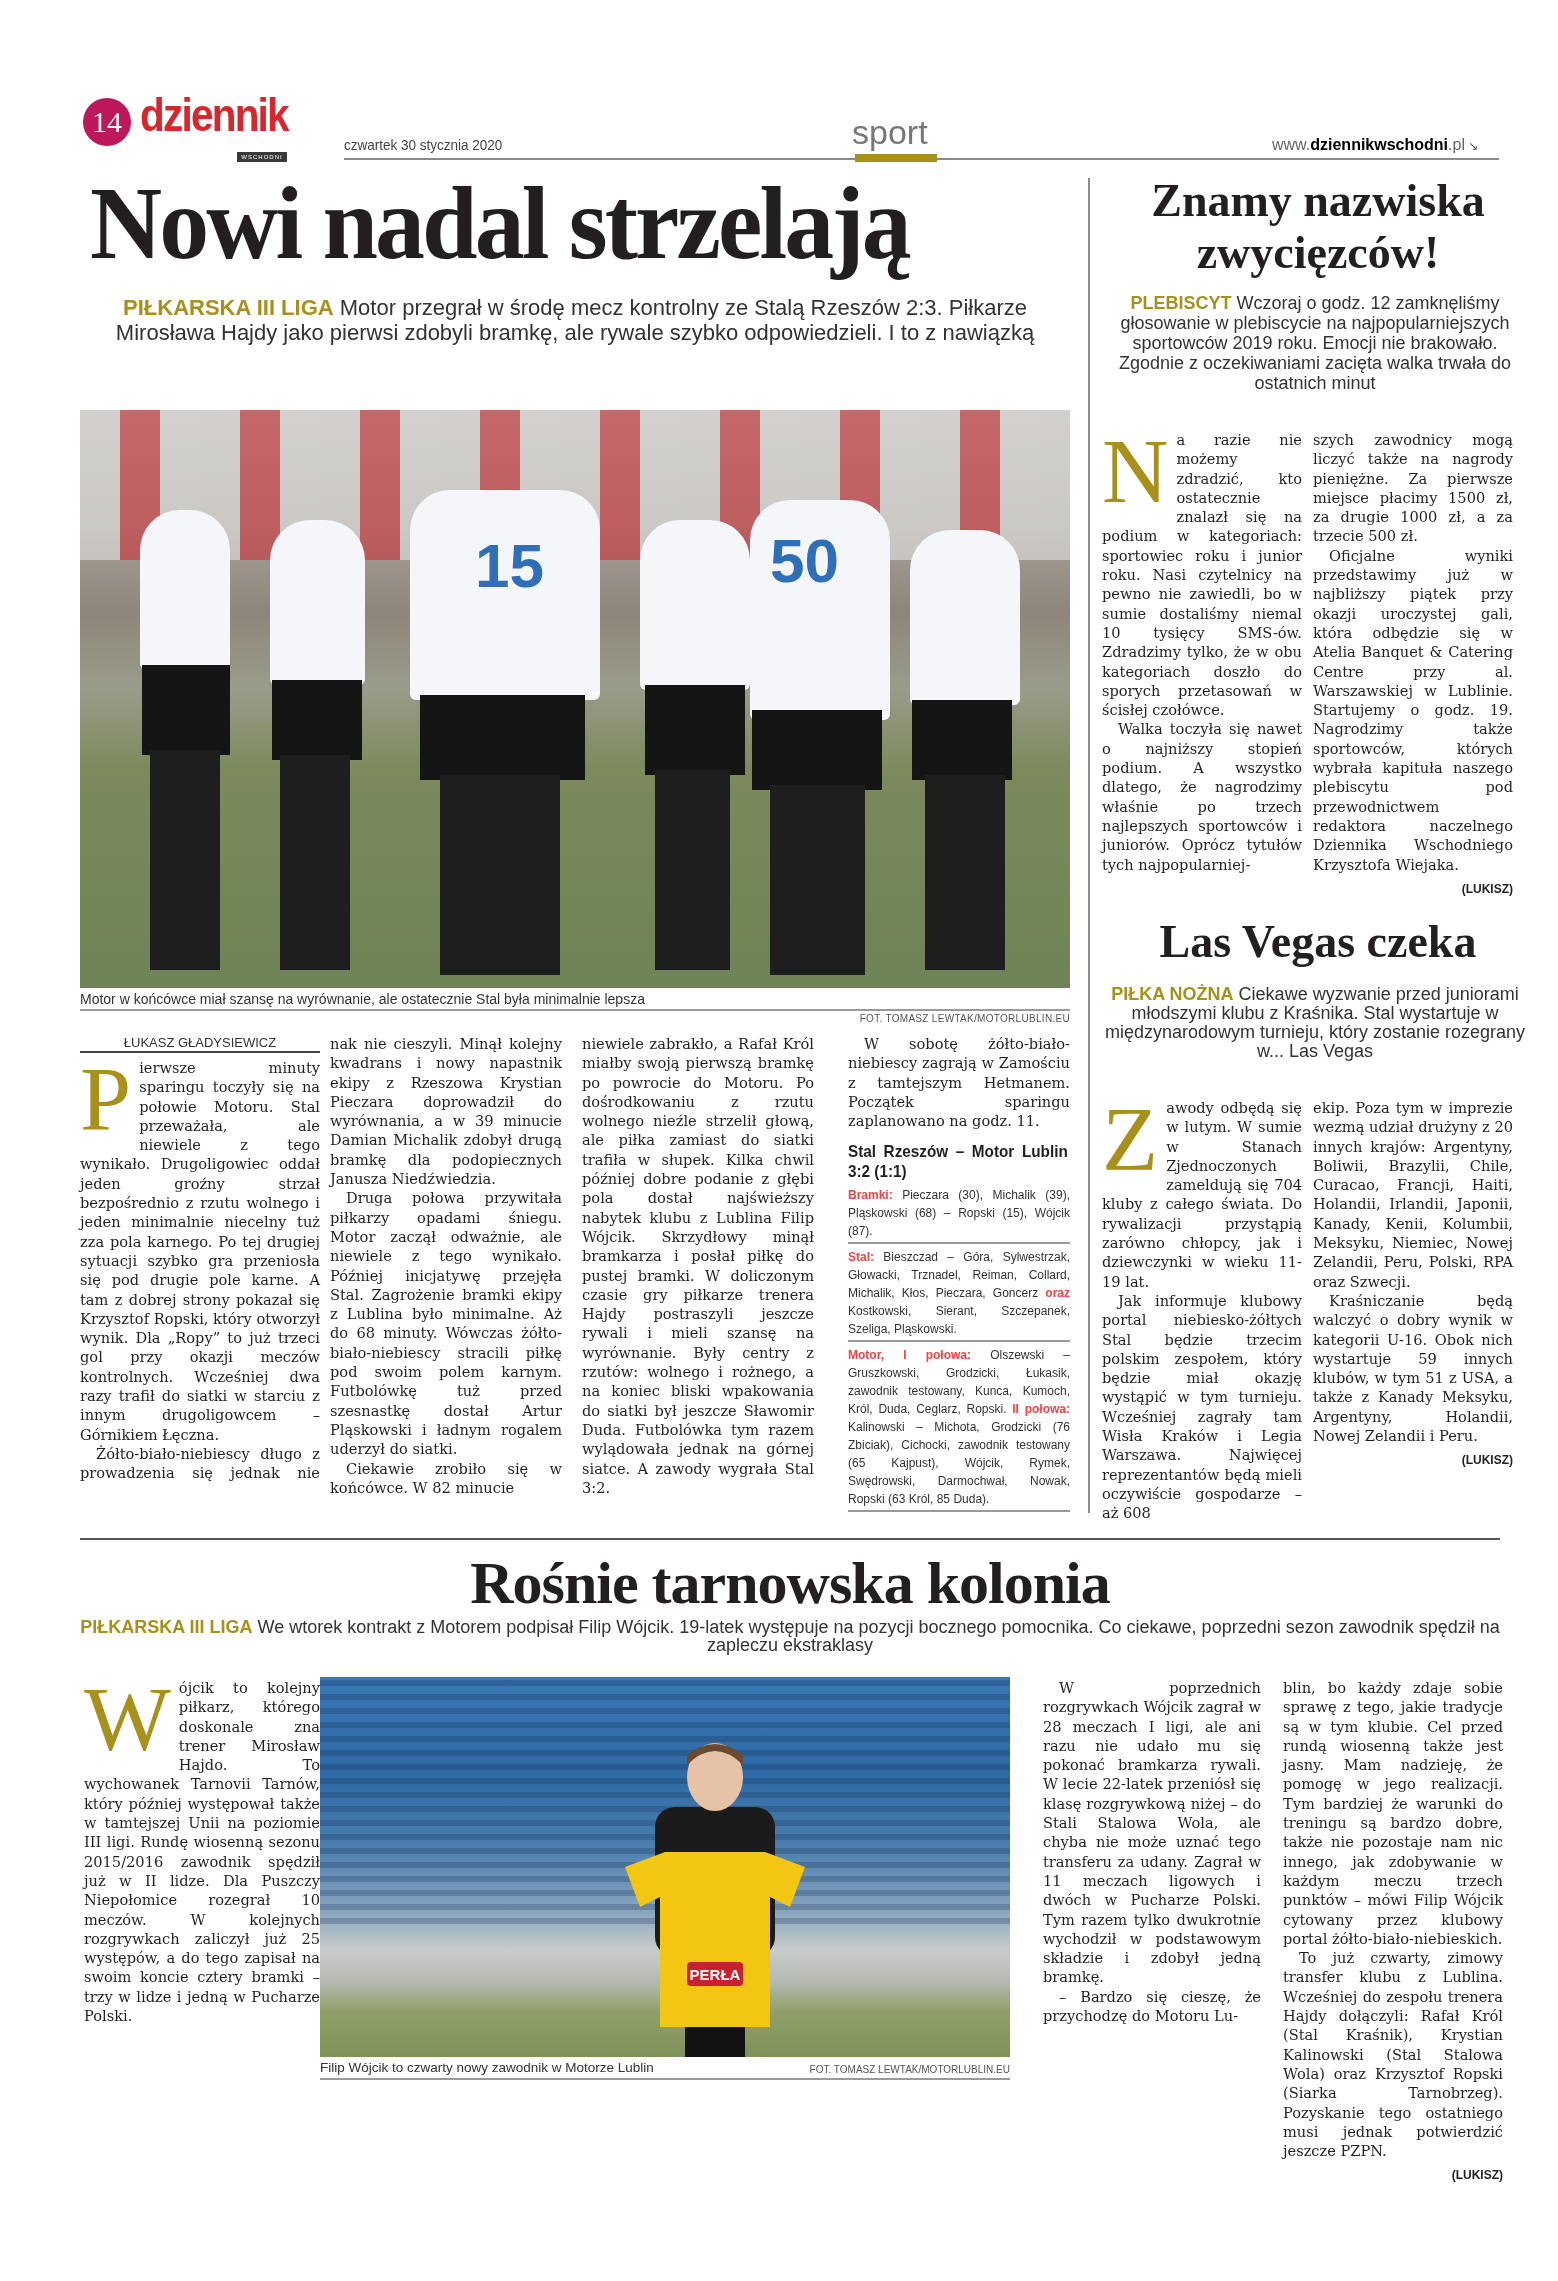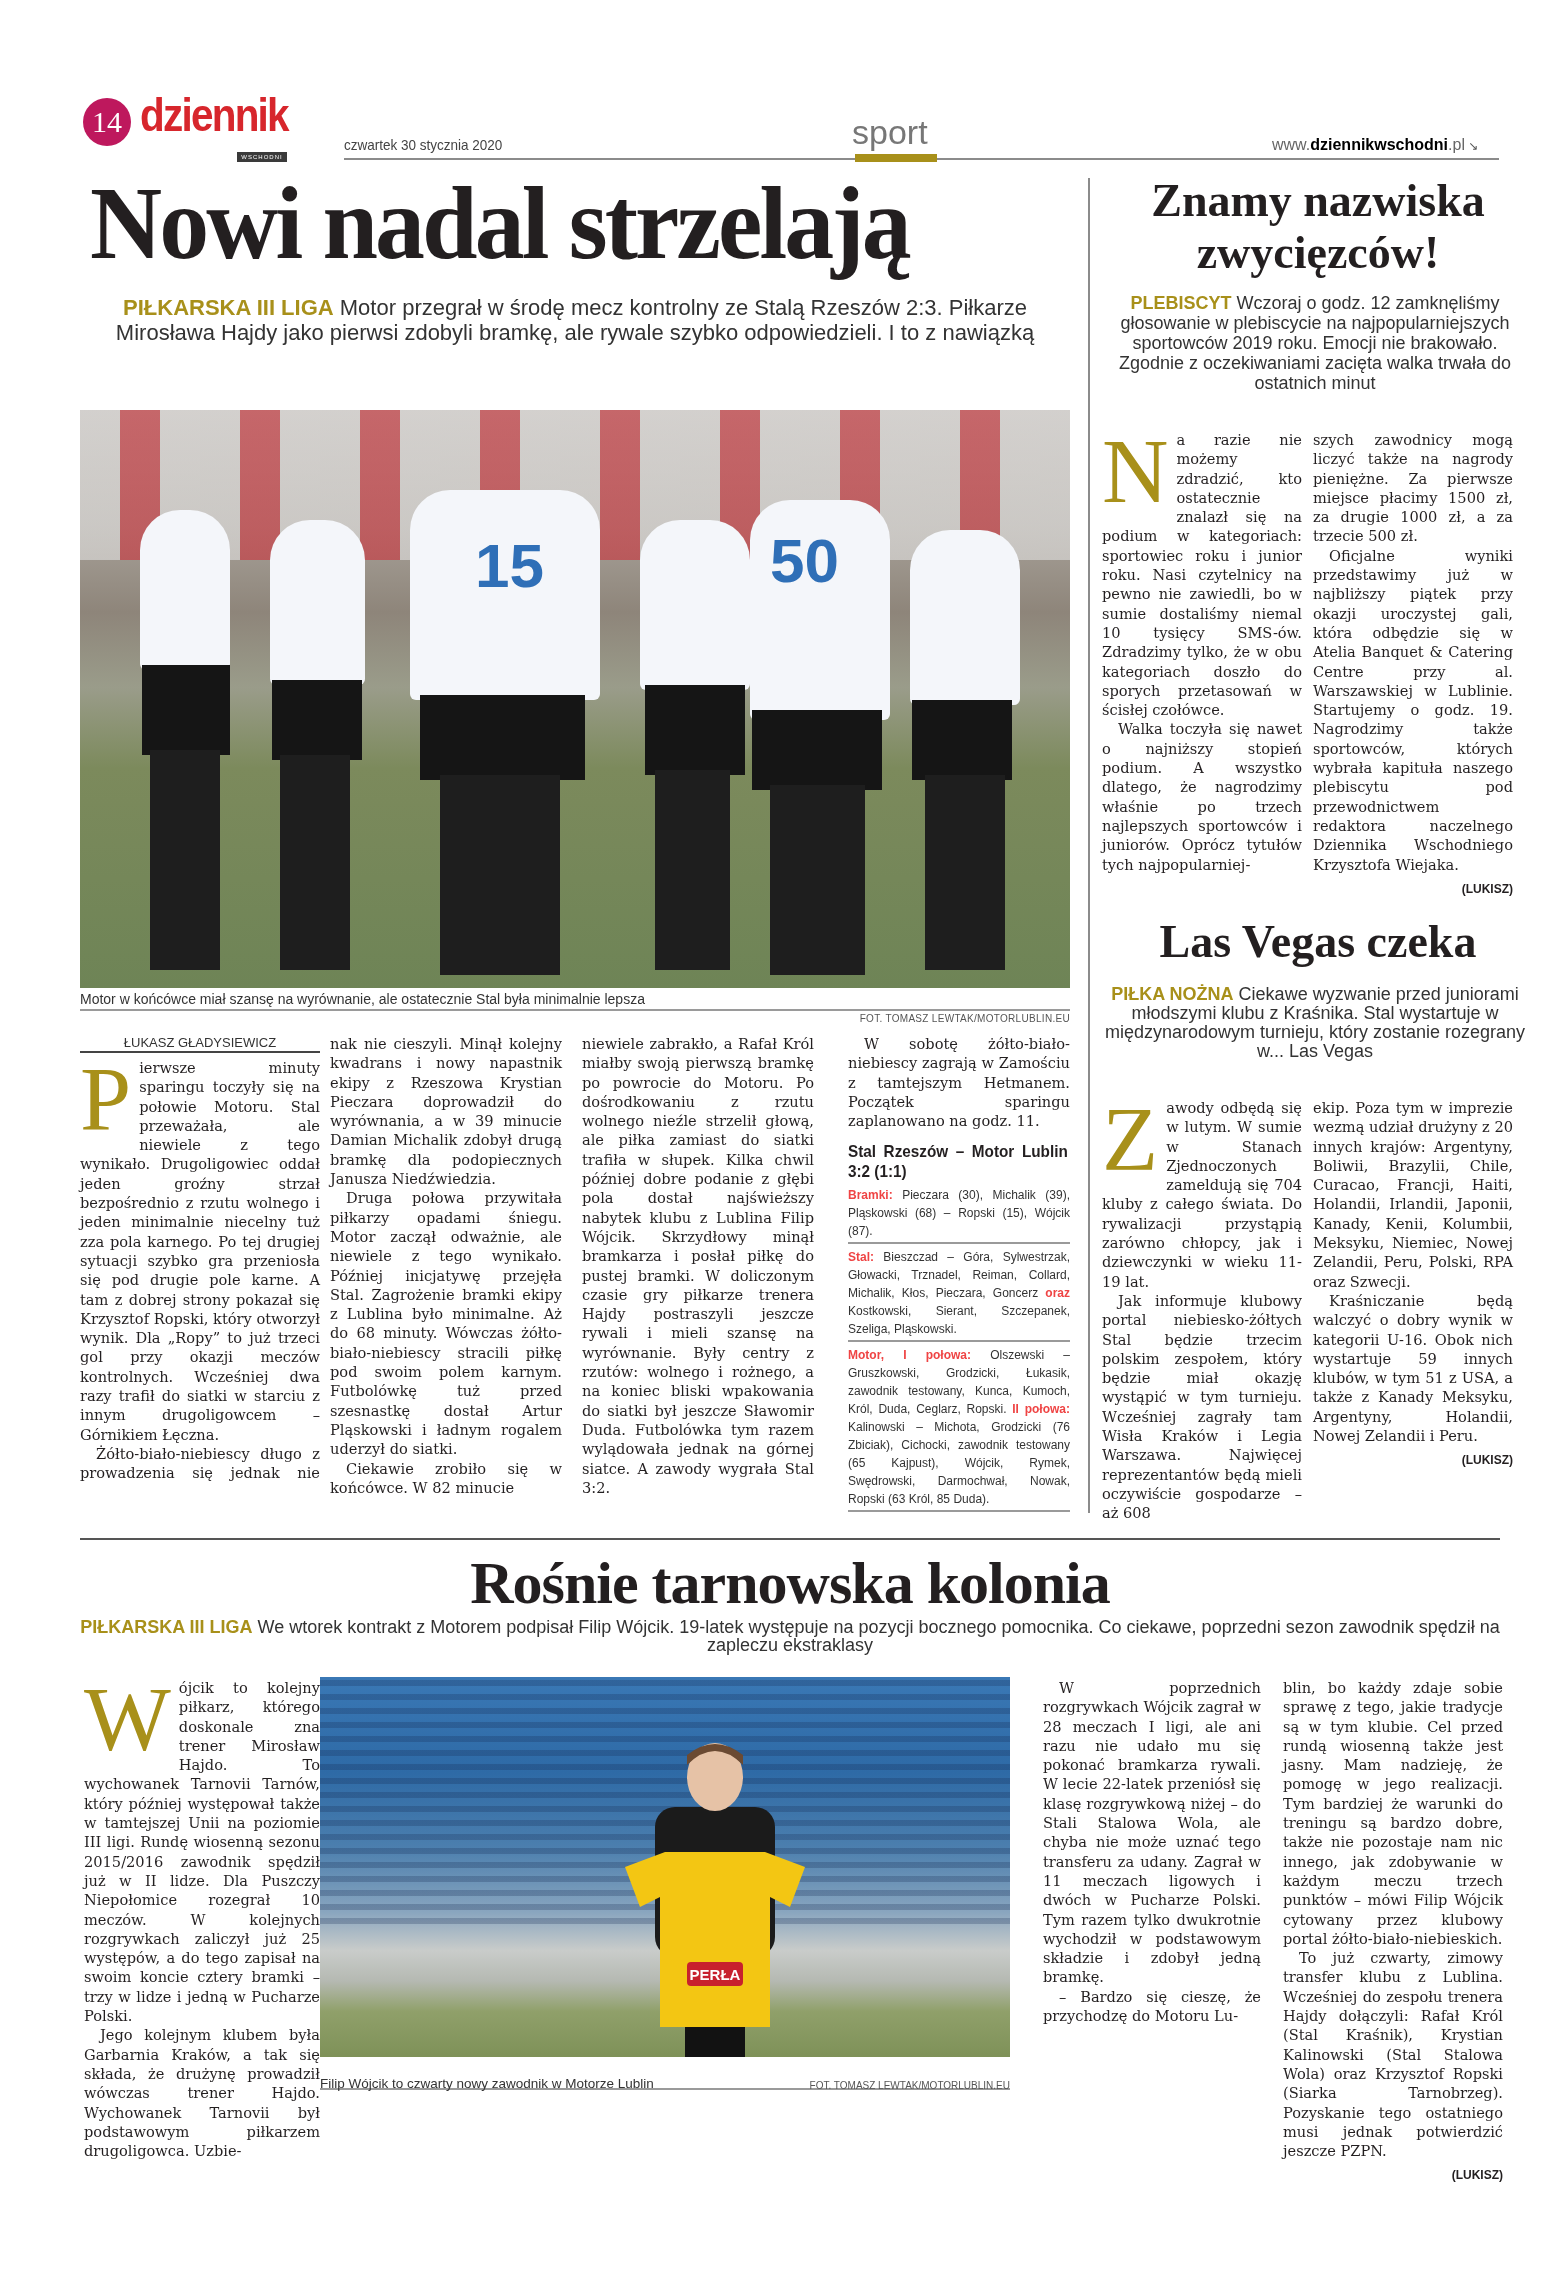--- a/index.html
+++ b/index.html
@@ -62,21 +62,21 @@
 
   .divider { left: 80px; top: 1538px; width: 1420px; height: 2px; background: #555; }
 
   
   .a3-title { left: 80px; top: 1550px; width: 1420px; text-align: center; font-family: "Liberation Serif", serif; font-weight: bold; font-size: 60px; line-height: 66px; letter-spacing: -1px; }
   .a3-lead { left: 80px; top: 1618px; width: 1420px; font-size: 18px; line-height: 18px; }
   .a3c1 { left: 84px; top: 1678px; width: 236px; }
   .photo2 { left: 320px; top: 1677px; width: 690px; height: 380px; background: linear-gradient(180deg, #3a78b5 0%, #2e6aa6 25%, #4c7fae 45%, #8aa6bf 62%, #c9ccca 72%, #b5b9b2 80%, #90a06a 88%, #7e9158 100%); overflow: hidden; }
   .photo2 .seats { position:absolute; left:0; top:0; width:100%; height:65%; background: repeating-linear-gradient(0deg, rgba(20,40,80,.25) 0 6px, transparent 6px 14px); }
   .photo2 .man { position:absolute; left: 305px; top: 60px; width: 180px; height: 320px; }
-  .cap2 { left: 320px; top: 2058px; width: 690px; height: 16px; border-bottom: 2px solid #9a9a9a; font-family: "Liberation Sans", sans-serif; font-size: 13.5px; color: #333; line-height: 20px; margin-top: 16px; }
+  .cap2 { left: 320px; top: 2058px; width: 690px; height: 22px; border-bottom: 2px solid #9a9a9a; font-family: "Liberation Sans", sans-serif; font-size: 13.5px; color: #333; line-height: 20px; }
   .cap2 .credit { position: absolute; right: 0; top: 2px; font-size: 10px; color: #555; }
   .a3c3 { left: 1043px; top: 1678px; width: 218px; }
   .a3c4 { left: 1283px; top: 1678px; width: 220px; }
 </style>
 </head>
 <body>
 
 <div class="abs page-num">14</div>
 <div class="abs logo">dziennik</div>
 <div class="abs logo-sub">WSCHODNI</div>
@@ -162,21 +162,20 @@
   <div class="sig">(LUKISZ)</div>
 </div>
 
 <div class="abs divider"></div>
 
 <h2 class="abs a3-title">Rośnie tarnowska kolonia</h2>
 <div class="abs lead a3-lead"><span class="kicker">PIŁKARSKA III LIGA</span> <span>We wtorek kontrakt z Motorem podpisał Filip Wójcik. 19-latek występuje na pozycji bocznego pomocnika. Co ciekawe, poprzedni sezon zawodnik spędził na zapleczu ekstraklasy</span></div>
 
 <div class="abs col a3c1">
   <p class="noind"><span class="dropcap">W</span><span>ójcik to kolejny piłkarz, którego doskonale zna trener Mirosław Hajdo. To wychowanek Tarnovii Tarnów, który później występował także w tamtejszej Unii na poziomie III ligi. Rundę wiosenną sezonu 2015/2016 zawodnik spędził już w II lidze. Dla Puszczy Niepołomice rozegrał 10 meczów. W kolejnych rozgrywkach zaliczył już 25 występów, a do tego zapisał na swoim koncie cztery bramki – trzy w lidze i jedną w Pucharze Polski.</span></p>
-  <p>Jego kolejnym klubem była Garbarnia Kraków, a tak się składa, że drużynę prowadził wówczas trener Hajdo. Wychowanek Tarnovii był podstawowym piłkarzem drugoligowca. Uzbie-</p>
 </div>
 
 <div class="abs photo2">
   <div class="seats"></div>
   <svg class="man" viewBox="0 0 180 320">
     <rect x="30" y="70" width="120" height="150" rx="20" fill="#1b1b1b"></rect>
     <ellipse cx="90" cy="40" rx="28" ry="34" fill="#e6c2a6"></ellipse>
     <path d="M62 28 Q90 0 118 28 L118 18 Q90 -4 62 18Z" fill="#6b4a32"></path>
     <rect x="60" y="220" width="60" height="100" fill="#121212"></rect>
     <path d="M0 130 L40 115 L140 115 L180 130 L165 170 L145 160 L145 290 L35 290 L35 160 L15 170Z" fill="#f3c613"></path>

